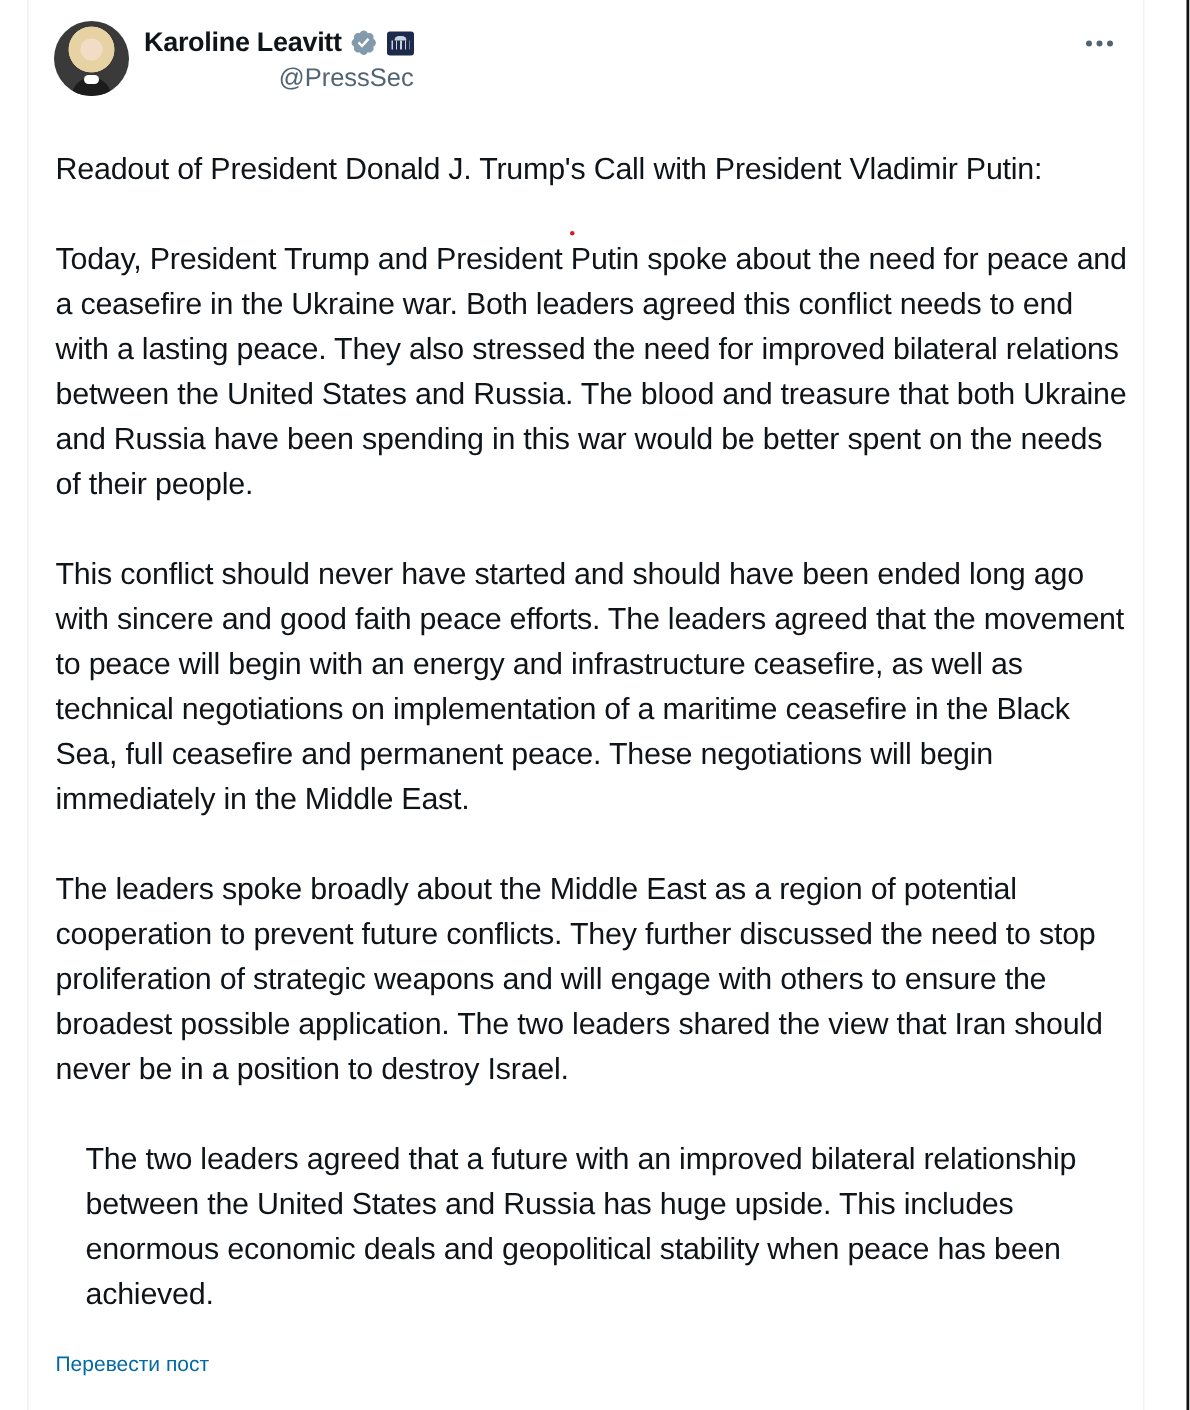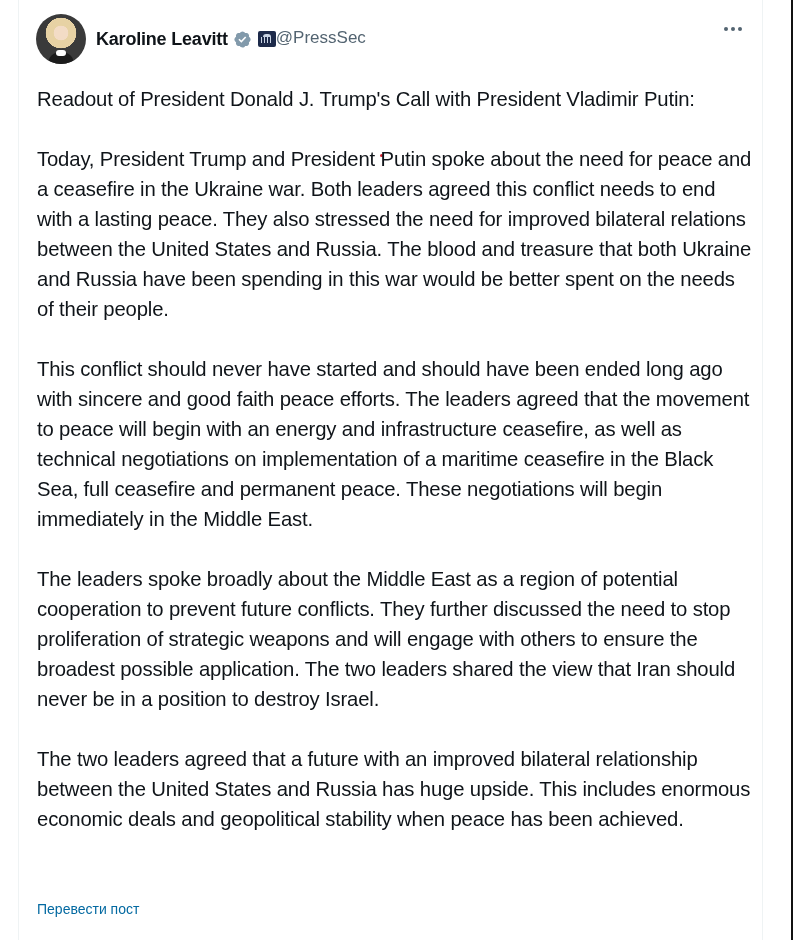--- a/index.html
+++ b/index.html
@@ -67,21 +67,21 @@
       bottom: 8px;
       width: 10px;
       height: 6px;
       background: #ffffff;
       border-radius: 3px;
       z-index: 2;
     }
     .user-block {
       margin-left: 10px;
       display: flex;
-      flex-direction: row;
+      flex-direction: column;
     }
     .name-row {
       display: flex;
       align-items: center;
       height: 24px;
     }
     .display-name {
       font-weight: bold;
       font-size: 18px;
       color: #0f1419;
@@ -142,32 +142,33 @@
     .more-button span {
       width: 4px;
       height: 4px;
       border-radius: 50%;
       background: #536471;
       display: inline-block;
     }
     .tweet-body {
       position: absolute;
       left: 37px;
-      top: 84px;
+      top: 98px;
       width: 715px;
       font-size: 20.3px;
       line-height: 30px;
       color: #0f1419;
       letter-spacing: -0.15px;
     }
     .tweet-body p {
       margin: 0 0 30px 0;
     }
     .tweet-body p.last {
       margin-bottom: 0;
+      margin-left: 20px;
     }
     .red-dot {
       position: absolute;
       left: 380px;
       top: 154px;
       width: 3px;
       height: 3px;
       background: #d0202e;
       border-radius: 50%;
     }

